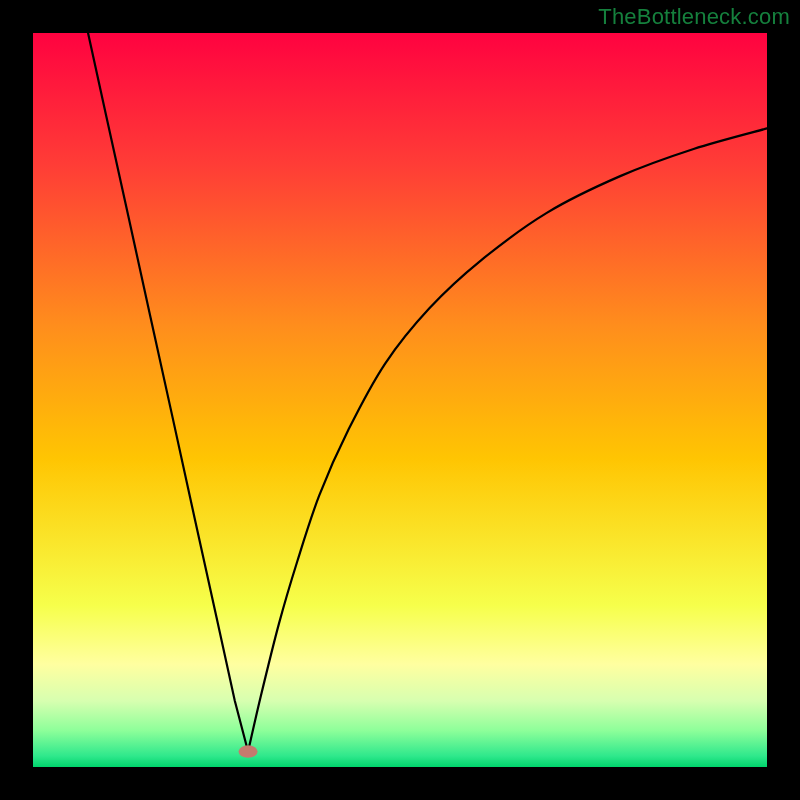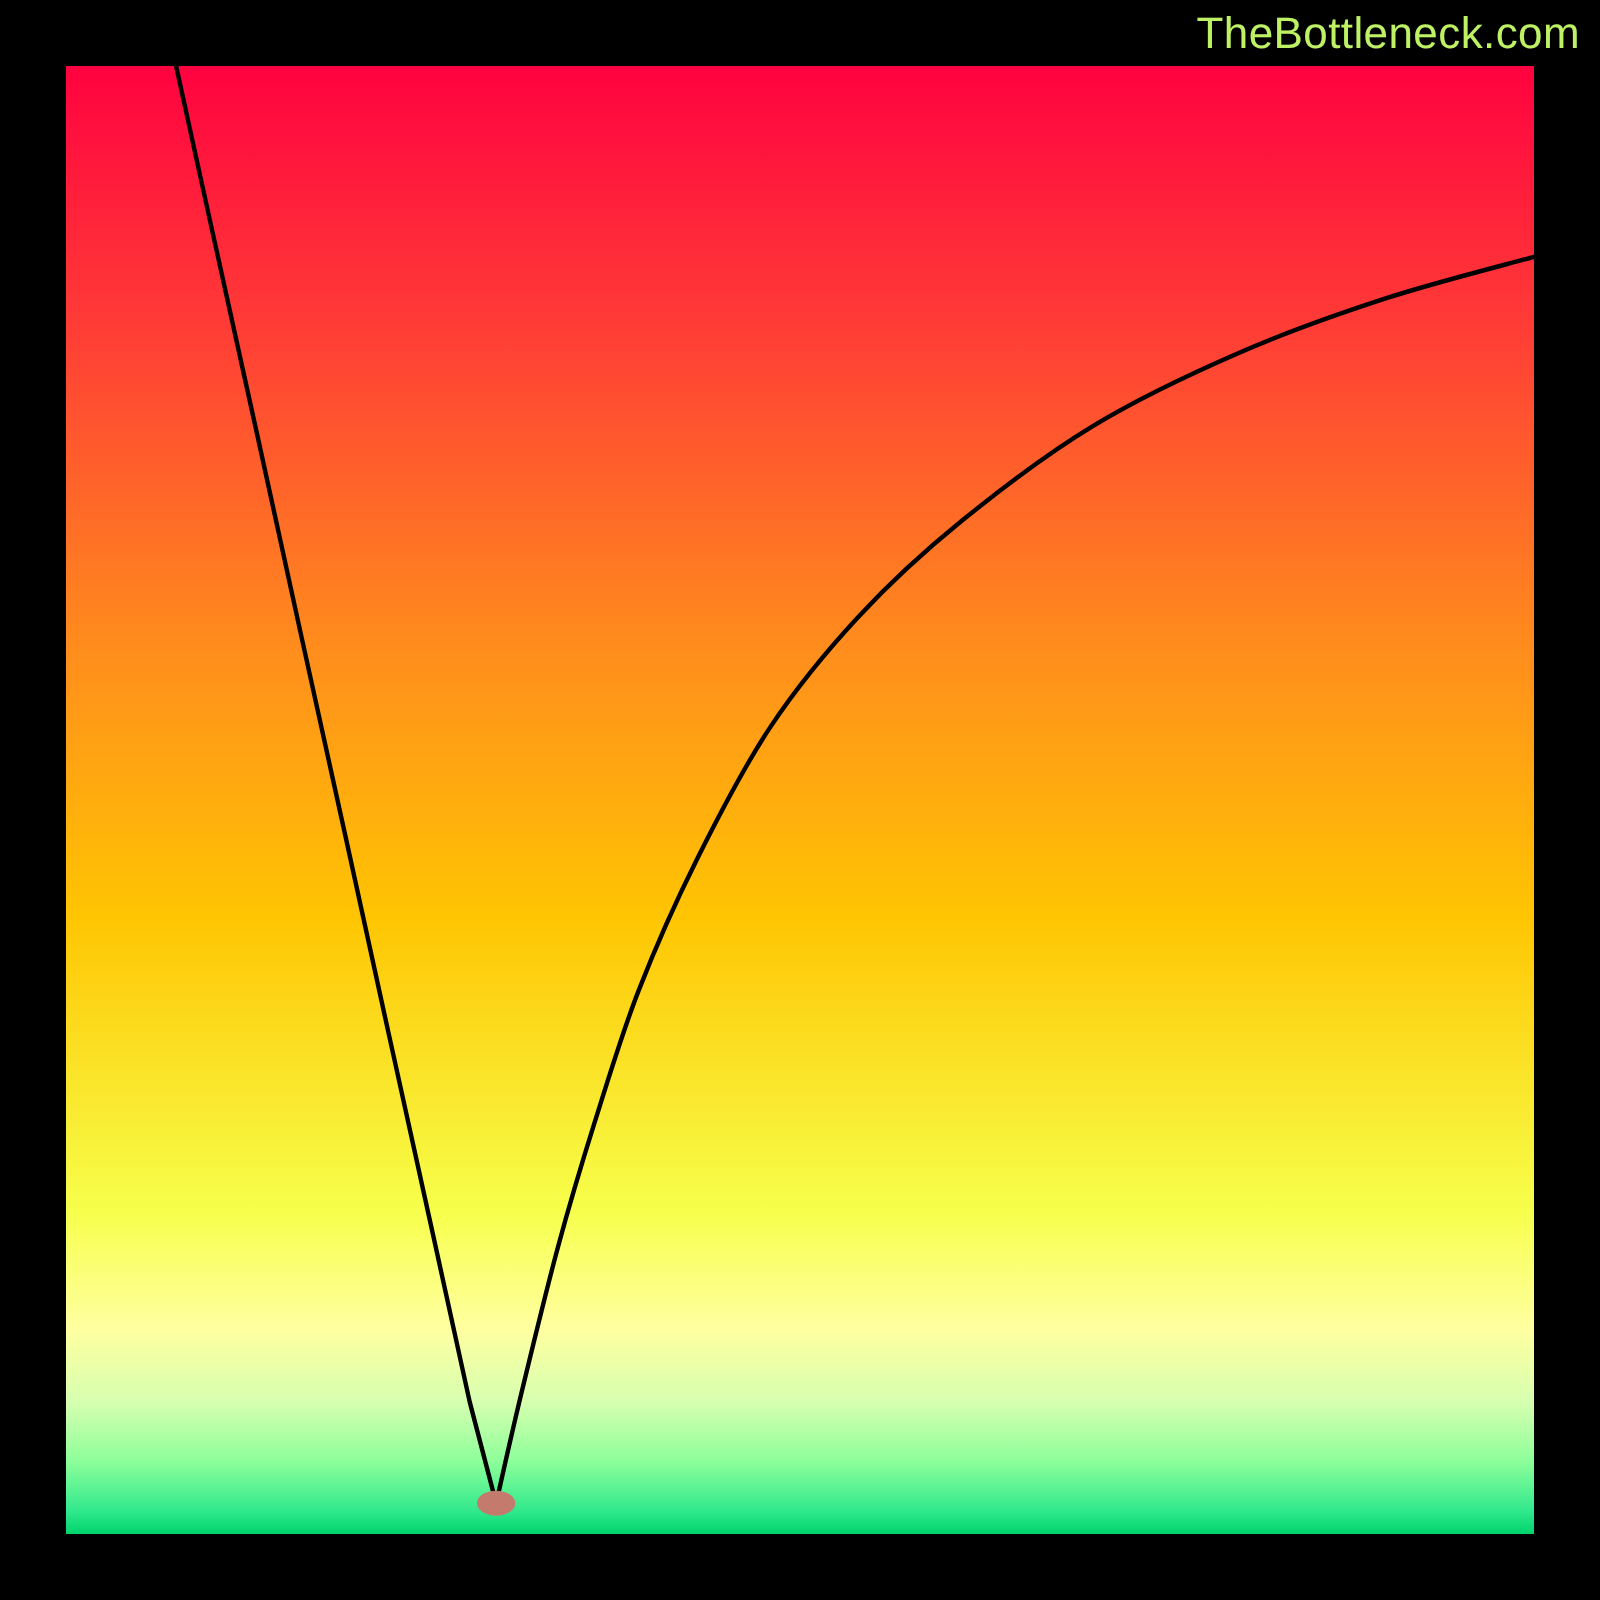--- a/index.html
+++ b/index.html
@@ -16,21 +16,21 @@
     width: 800px;
     height: 800px;
   }
   svg {
     display: block;
   }
   .watermark {
     position: absolute;
     top: 4px;
     right: 10px;
-    color: #bef264;
+    color: #15803d;
     font-size: 22px;
     font-weight: 400;
     letter-spacing: 0.2px;
   }
 </style>
 </head>
 <body>
 
 <div class="container">
   <svg width="800" height="800" viewBox="0 0 800 800">

